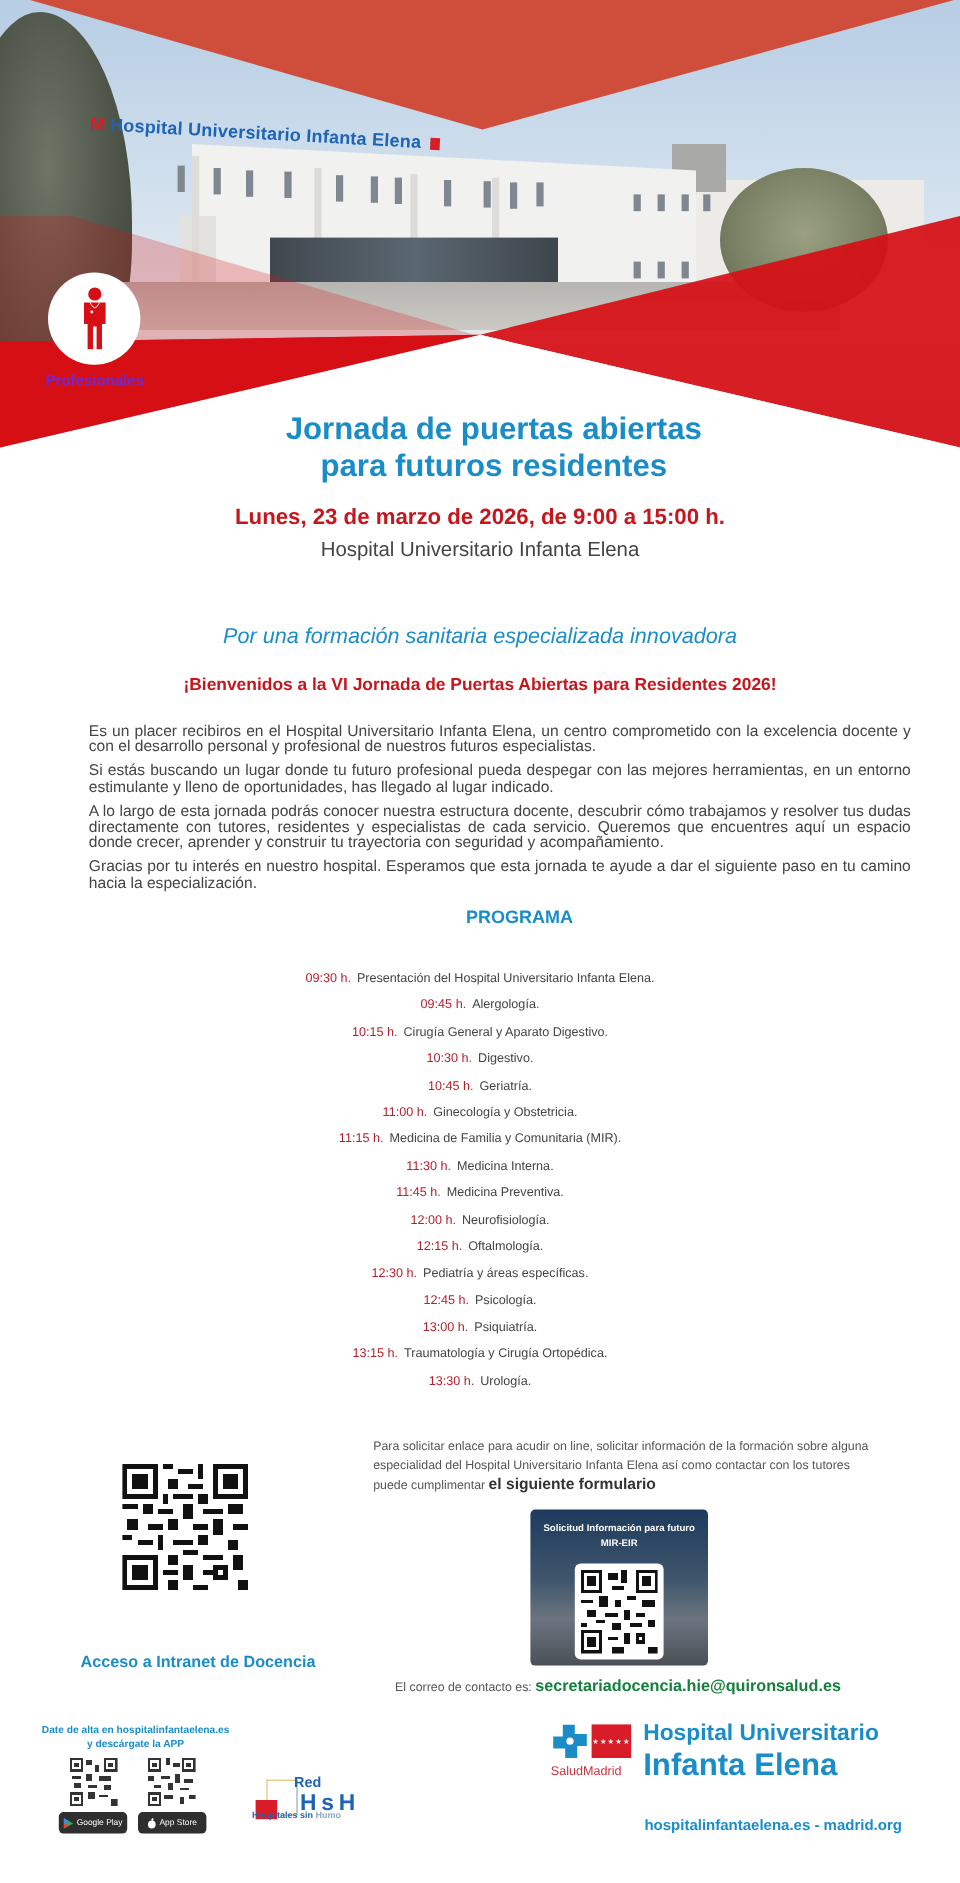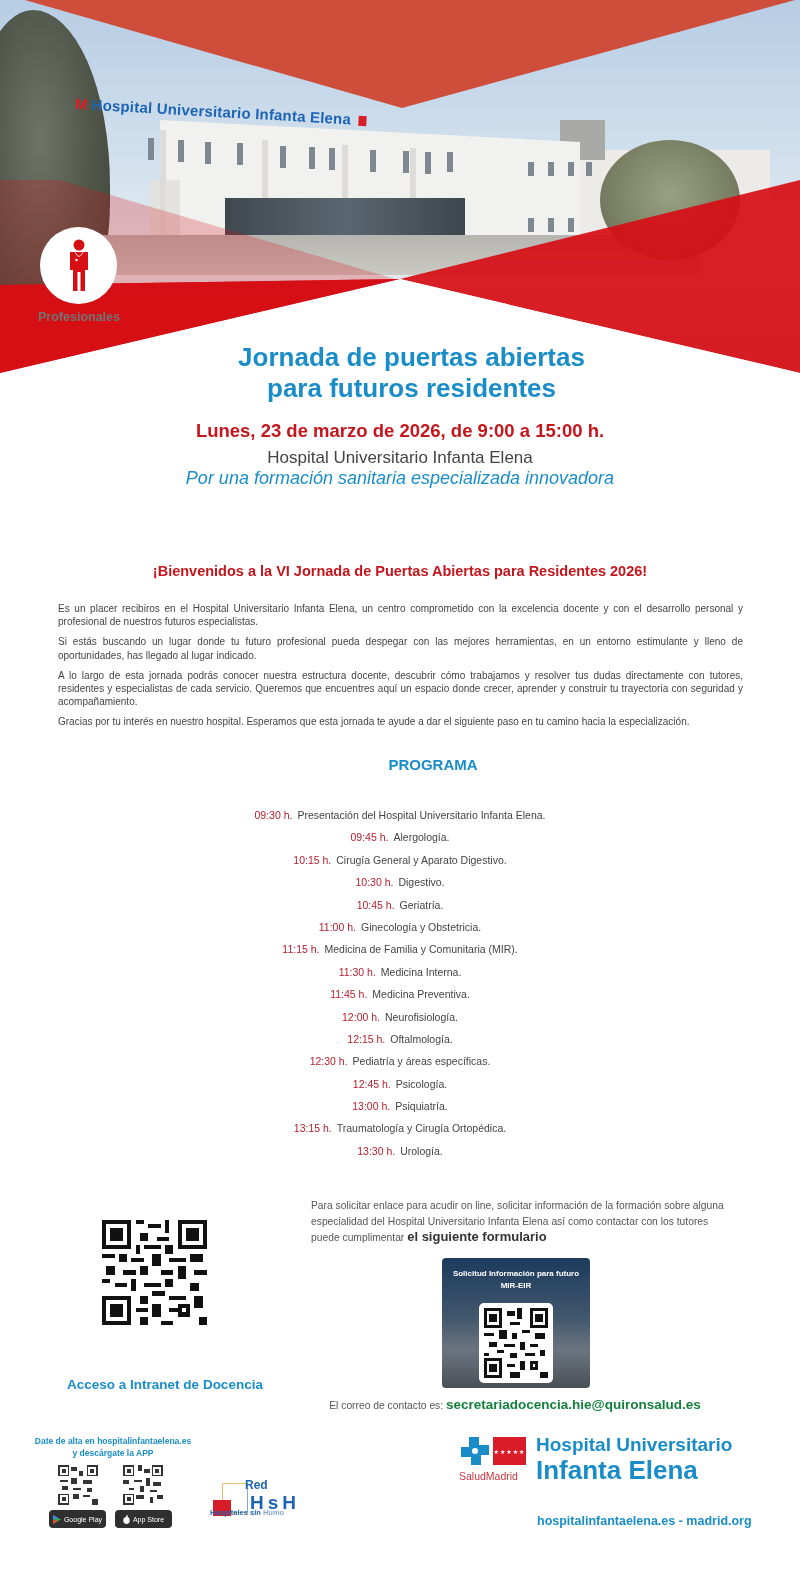--- a/index.html
+++ b/index.html
@@ -21,30 +21,30 @@
   .windows { position: absolute; left: 0; top: 140px; width: 800px; height: 30px; }
   .win { position: absolute; width: 6px; height: 22px; background: #7f8890; }
   .col { position: absolute; width: 6px; height: 100px; background: #dedcd8; }
   .doors { position: absolute; left: 225px; top: 198px; width: 240px; height: 38px; background: linear-gradient(90deg, #40484f, #5a6670, #3e464d); }
   .road { position: absolute; left: 100px; top: 235px; width: 600px; height: 40px; background: linear-gradient(180deg, #b6b5b1, #cbc9c3); }
 
   .red-top { position: absolute; left: 0; top: 0; width: 800px; height: 110px; }
   .red-bottom { position: absolute; left: 0; top: 180px; width: 800px; height: 200px; }
 
   .prof-circle { position: absolute; left: 40px; top: 227px; width: 77px; height: 77px; border-radius: 50%; background: #ffffff; display: flex; align-items: center; justify-content: center; }
-  .prof-label { position: absolute; left: 38px; top: 310px; font-size: 12.5px; font-weight: bold; color: #737373; }
+  .prof-label { position: absolute; left: 38px; top: 310px; font-size: 12.5px; font-weight: bold; color: #6d28d9; }
 
   
   .title { position: absolute; left: 0; width: 800px; text-align: center; color: #1a8dc9; font-size: 26px; font-weight: bold; line-height: 31px; top: 342px; padding-left: 23px; }
   .date { position: absolute; left: 0; width: 800px; text-align: center; color: #c4161c; font-size: 18.5px; font-weight: bold; top: 420px; }
   .venue { position: absolute; left: 0; width: 800px; text-align: center; color: #444444; font-size: 17px; top: 448px; }
-  .motto { position: absolute; left: 0; width: 800px; text-align: center; color: #1a8dc9; font-size: 18px; font-style: italic; top: 468px; }
+  .motto { position: absolute; left: 0; width: 800px; text-align: center; color: #1a8dc9; font-size: 18px; font-style: italic; top: 520px; }
 
   .welcome { position: absolute; left: 0; width: 800px; text-align: center; color: #c4161c; font-size: 14.5px; font-weight: bold; top: 563px; }
-  .intro { position: absolute; left: 58px; width: 685px; top: 602px; color: #444444; font-size: 10px; line-height: 13.2px; text-align: justify; }
+  .intro { position: absolute; left: 74px; width: 685px; top: 602px; color: #444444; font-size: 13px; line-height: 13.2px; text-align: justify; }
   .intro p { margin-bottom: 7px; }
 
   
   .prog-title { position: absolute; left: 0; width: 800px; text-align: center; color: #1a8dc9; font-size: 15px; font-weight: bold; top: 756px; margin-left: 33px; }
   .prog-list { position: absolute; left: 0; width: 800px; top: 806px; }
   .prog-row { height: 22.4px; text-align: center; font-size: 10.5px; color: #444444; line-height: 18px; }
   .prog-time { color: #b5202e; margin-right: 5px; }
 
   
   .qr-intranet { position: absolute; left: 102px; top: 1220px; width: 105px; height: 105px; }

